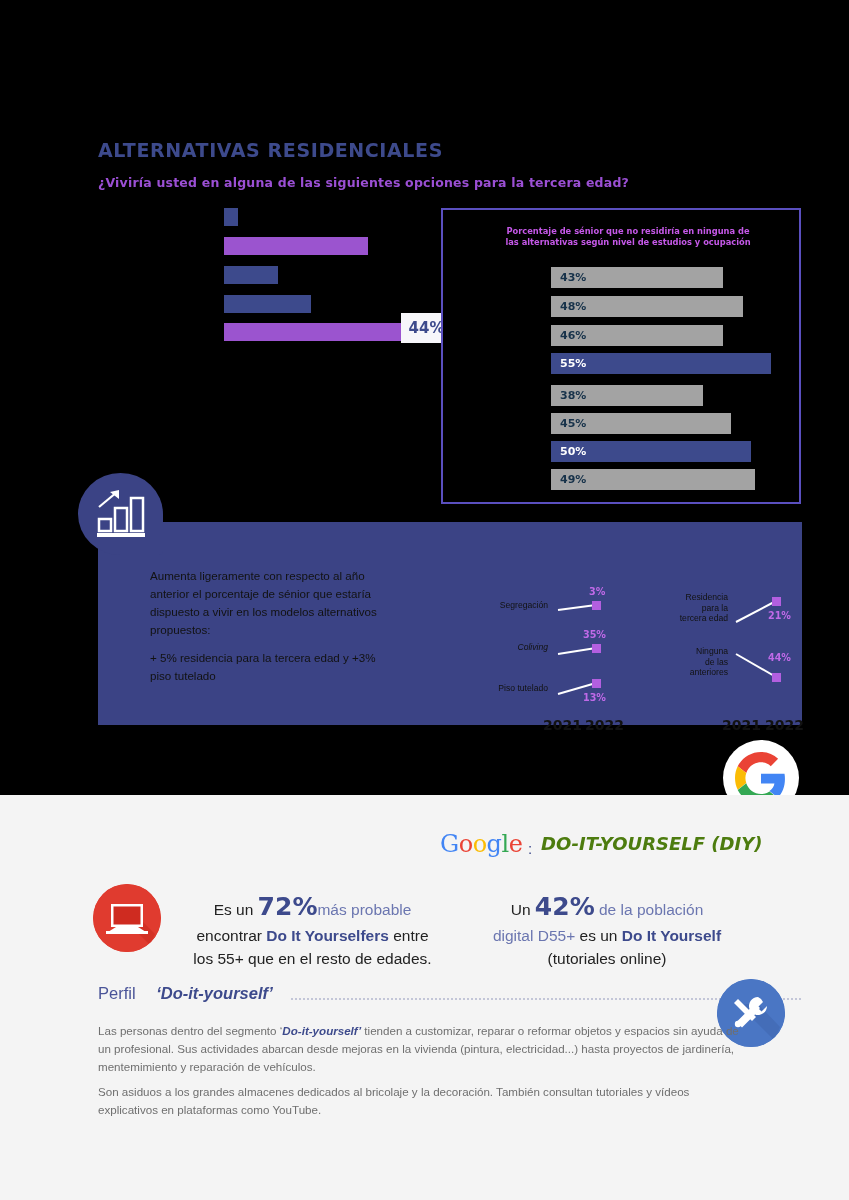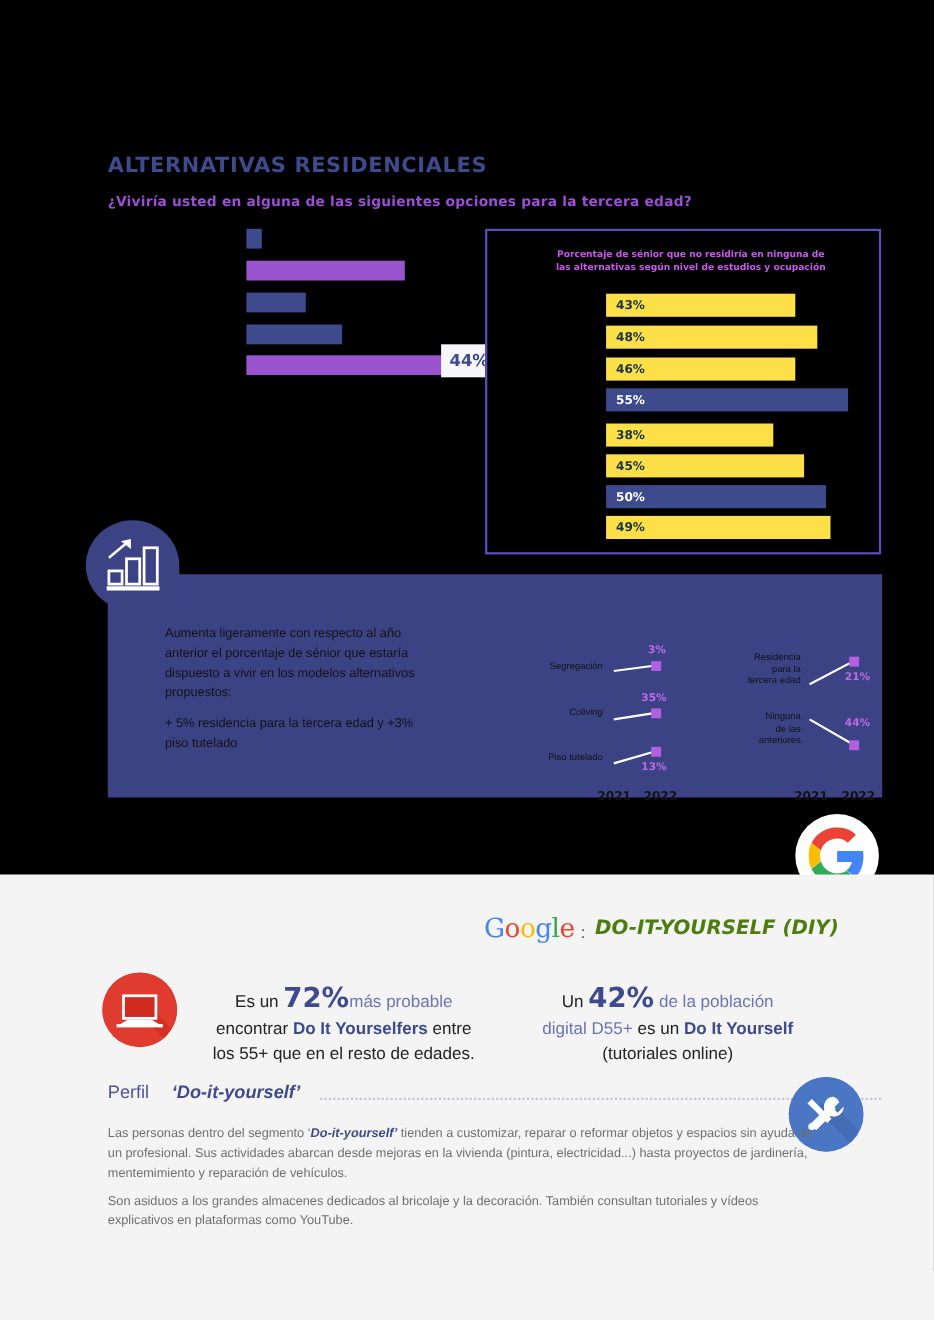--- a/index.html
+++ b/index.html
@@ -58,21 +58,21 @@
     text-align:center; color:#c558e8; font-size:8.3px; font-weight:bold;
     line-height:1.35; font-family:"DejaVu Sans", sans-serif;
   }
   .pbar {
     position:absolute; height:21px; display:flex; align-items:center;
   }
   .pbar span {
     padding-left:9px; font-size:11px; font-weight:bold;
     font-family:"DejaVu Sans", sans-serif;
   }
-  .pbar.teal { background:#fde047; }
+  .pbar.teal { background:#a3a3a3; }
   .pbar.teal span { color:#17324a; }
   .pbar.navy { background:#3d4a8c; }
   .pbar.navy span { color:#ffffff; }
 
   
   .band {
     position:absolute; left:98px; top:522px; width:704px; height:203px;
     background:#3b4385;
   }
   .band-text {
@@ -92,21 +92,21 @@
   .slope-lbl {
     position:absolute; color:#121212; font-size:8.6px; text-align:right; line-height:1.25;
   }
   .slope-lbl.ital { font-style:italic; }
   .slope-val {
     position:absolute; color:#c06ae8; font-size:9.6px; font-weight:bold;
     font-family:"DejaVu Sans", sans-serif;
   }
   .dot { position:absolute; width:9px; height:9px; background:#b35fe0; }
   .axis-yr {
-    position:absolute; color:#121212; font-size:11px; font-weight:bold;
+    position:absolute; color:#121212; font-size:14px; font-weight:bold;
     font-family:"DejaVu Sans", sans-serif;
   }
 
   
   .g-badge {
     position:absolute; left:723px; top:740px; width:76px; height:76px;
     background:#ffffff; border-radius:50%;
     display:flex; align-items:center; justify-content:center;
   }
 

